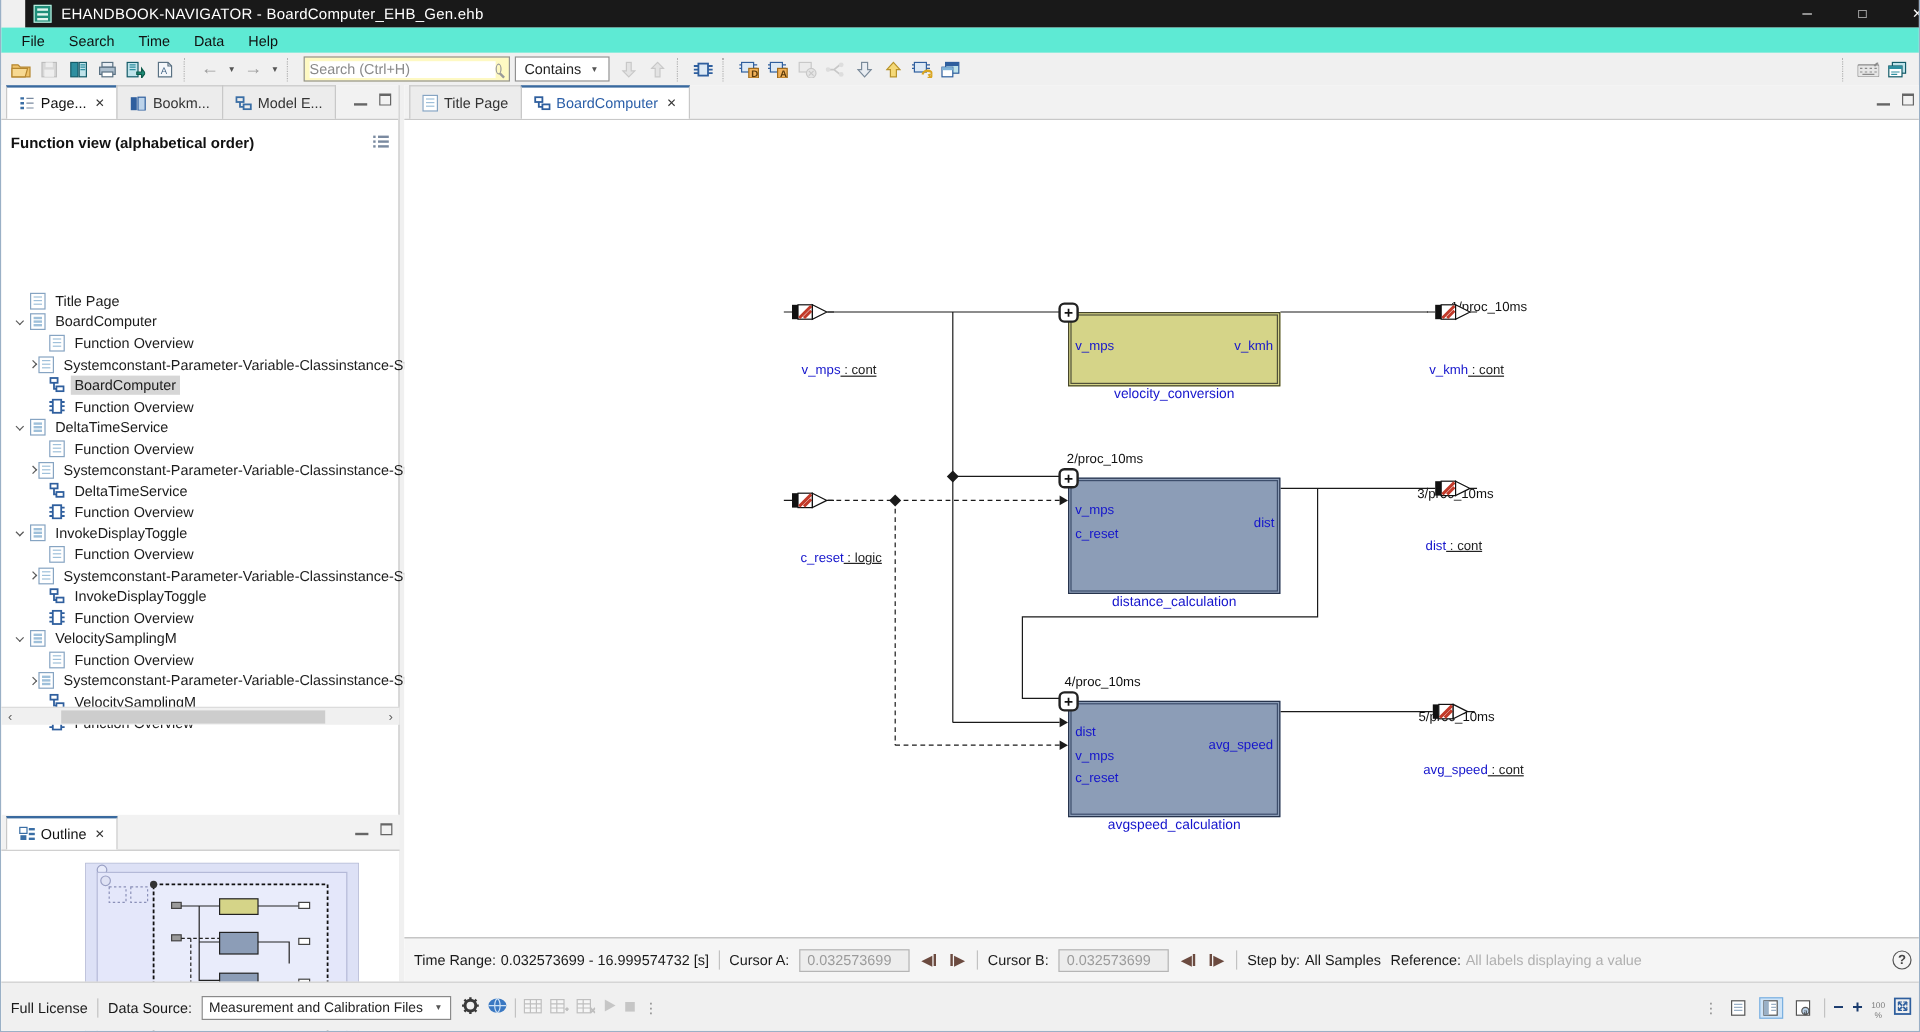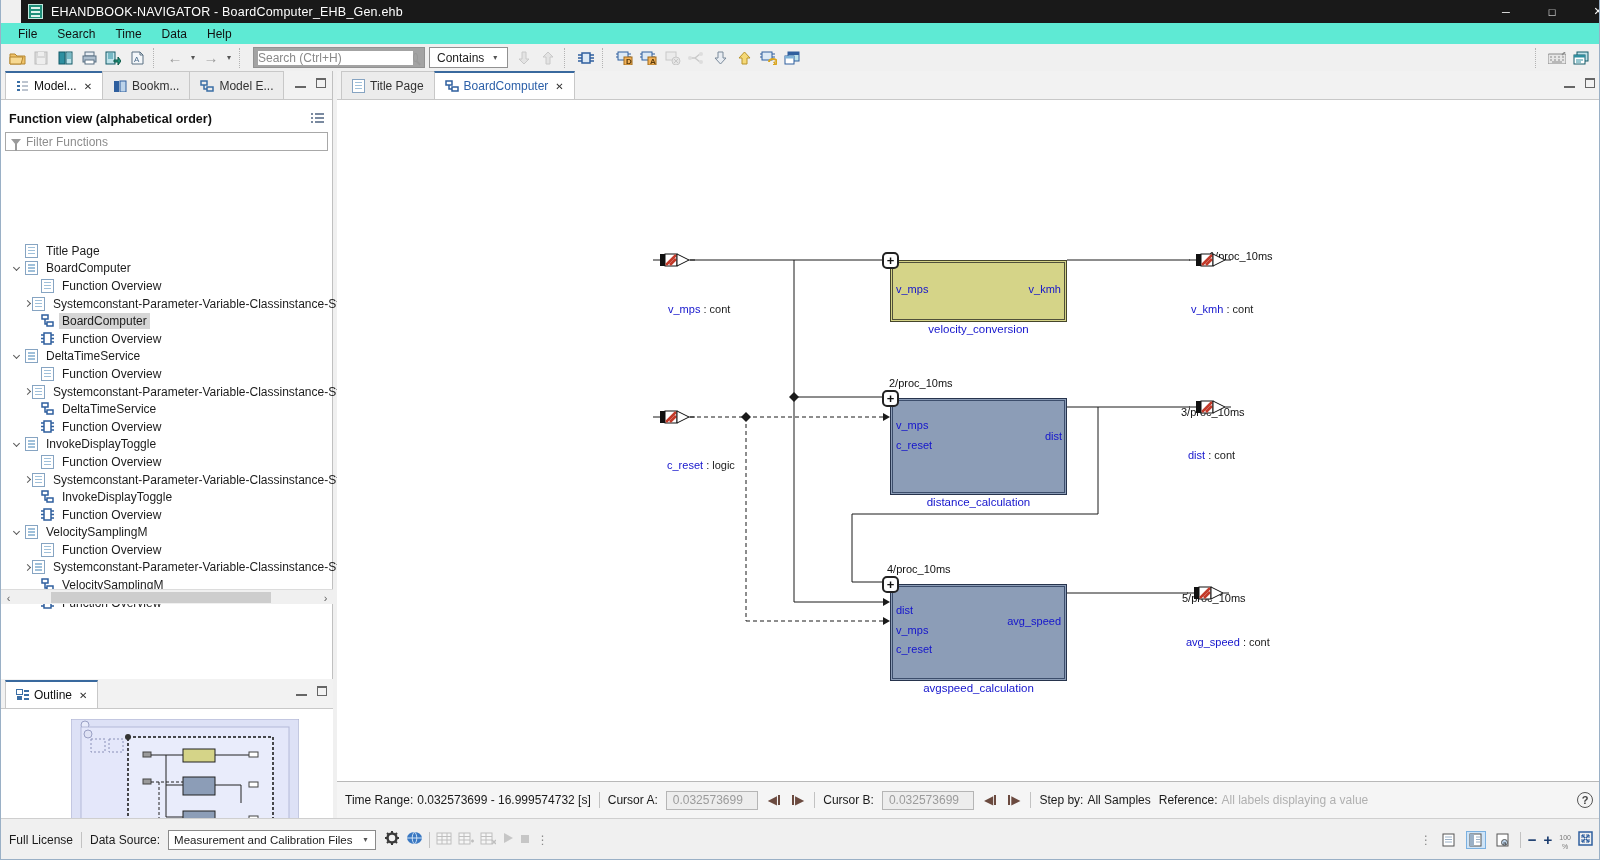--- a/index.html
+++ b/index.html
@@ -26,21 +26,21 @@
   .menuitem { font-size:12px; color:#111; padding:2px 9px; }
 
   
   .toolbar { position:absolute; left:0; top:44px; width:1600px; height:27px; background:#f0f0f0;
              display:flex; align-items:center; padding-left:4px; }
   .tbtn { width:24px; height:24px; display:flex; align-items:center; justify-content:center; border-radius:3px; }
   .tbtn.disabled { opacity:.38; filter:grayscale(1); }
   .tsep { width:7px; height:20px; border-left:1px dotted #b3b3b3; margin:0 3px 0 4px; }
   .tcaret { font-size:8px; color:#555; width:10px; text-align:center; }
   .navglyph { font-size:15px; color:#9a9a9a; font-weight:bold; }
-  .searchwrap { display:flex; align-items:center; border:1px solid #919191; background:#a3a3a3; height:21px;
+  .searchwrap { display:flex; align-items:center; border:1px solid #919191; background:#fef9c3; height:21px;
                 width:172px; margin:0 4px; padding:0 4px; }
   .searchwrap input { border:0; outline:0; flex:1; font-size:12px; font-family:"Liberation Sans",sans-serif; color:#333; }
   .searchwrap input::placeholder { color:#8a8a8a; }
   .mag { width:9px; height:9px; border:1.5px solid #9a9a9a; border-radius:50%; position:relative; margin-right:2px; }
   .mag::after { content:""; position:absolute; width:5px; height:1.5px; background:#9a9a9a;
                 transform:rotate(45deg); right:-4px; bottom:-2px; }
   .dropbtn { display:flex; align-items:center; gap:6px; border:1px solid #919191; background:#fff;
              height:21px; padding:0 7px; font-size:12px; color:#222; margin-right:4px; }
   .toolbar-right { position:absolute; right:6px; top:44px; height:27px; display:flex; align-items:center; }
 
@@ -114,21 +114,21 @@
   .blk.blue { background:#8c9db7; border-color:#27344d; }
   .blk.blue::after { border-color:#3c4d6b; }
   .port { position:absolute; font-size:11px; color:#1414cc; white-space:nowrap; }
   .port.right { text-align:right; }
   .blklabel { position:absolute; width:177px; text-align:center; font-size:11.5px; color:#1414cc; }
   .procl { position:absolute; font-size:11px; color:#111; white-space:nowrap; }
   .plusbtn { position:absolute; width:17px; height:17px; background:#fff; border:2px solid #222; border-radius:5px;
              display:flex; align-items:center; justify-content:center; font-size:13px; font-weight:bold; color:#111; line-height:1; }
   .probe { position:absolute; }
   .clabel { position:absolute; font-size:11px; white-space:nowrap; }
-  .clabel .pn { color:#1414cc; } .clabel .pt { color:#222; white-space:pre; }
+  .clabel .pn { color:#1414cc; } .clabel .pt { color:#222; white-space:pre;text-decoration:underline; }
 
   
   .measurebar { position:absolute; left:0; bottom:0; width:1264px; height:28px; background:#f5f5f5;
                 border-top:1px solid #b8b8b8; display:flex; align-items:center; padding:18px 8px; gap:8px;
                 font-size:12px; color:#1a1a1a; }
   .msep { width:1px; height:16px; background:#c2c2c2; }
   .cursorinput { width:92px; height:19px; background:#ededed; border:1px solid #b5b5b5; color:#9b9b9b;
                  font-size:12px; padding:0 6px; font-family:"Liberation Sans",sans-serif; }
   .stepbtn { display:flex; align-items:center; gap:1px; padding:2px; }
   .stepbtn .tri { font-size:12px; color:#6b4a3f; line-height:1; }
@@ -333,21 +333,21 @@
     </div>
   </div>
 
   <div class="leftpanel">
     <div class="tabbar">
       <div class="tab active" style="margin-left:4px">
         <svg width="13" height="12">
             <path d="M1 2h3M1 6h3M1 10h3" stroke="#3a6ea5" stroke-width="2"></path>
             <path d="M6 2h6M6 6h6M6 10h6" stroke="#7a8aa0"></path>
           </svg>
-        <span>Model...</span>
+        <span>Page...</span>
         <span class="tabx">✕</span>
       </div>
       <div class="tab">
         <svg width="14" height="12">
             <rect x="1" y="1" width="5" height="11" fill="#2f5f9e"></rect>
             <rect x="7" y="1" width="6" height="11" fill="#bcd3ea" stroke="#2f5f9e"></rect>
           </svg>
         <span>Bookm...</span>
       </div>
       <div class="tab">
@@ -360,24 +360,20 @@
       </div>
       <div class="panelbtns">
         <span class="pb-min"></span>
         <span class="pb-max"></span>
       </div>
     </div>
 
     <div class="fv-head">
       <span class="fv-title">Function view (alphabetical order)</span>
       <span class="viewmenu-icon"></span>
-    </div>
-    <div class="filterbox">
-      <span class="funnel"></span>
-      <input placeholder="Filter Functions" style="">
     </div>
 
     <div class="tree">
       <div class="trow ind0">
           <span class="exp"></span>
           <span class="ticon i-doc"></span>
           <span class="lbl">Title Page</span>
         </div>
       <div class="trow ind0">
           <span class="exp">

